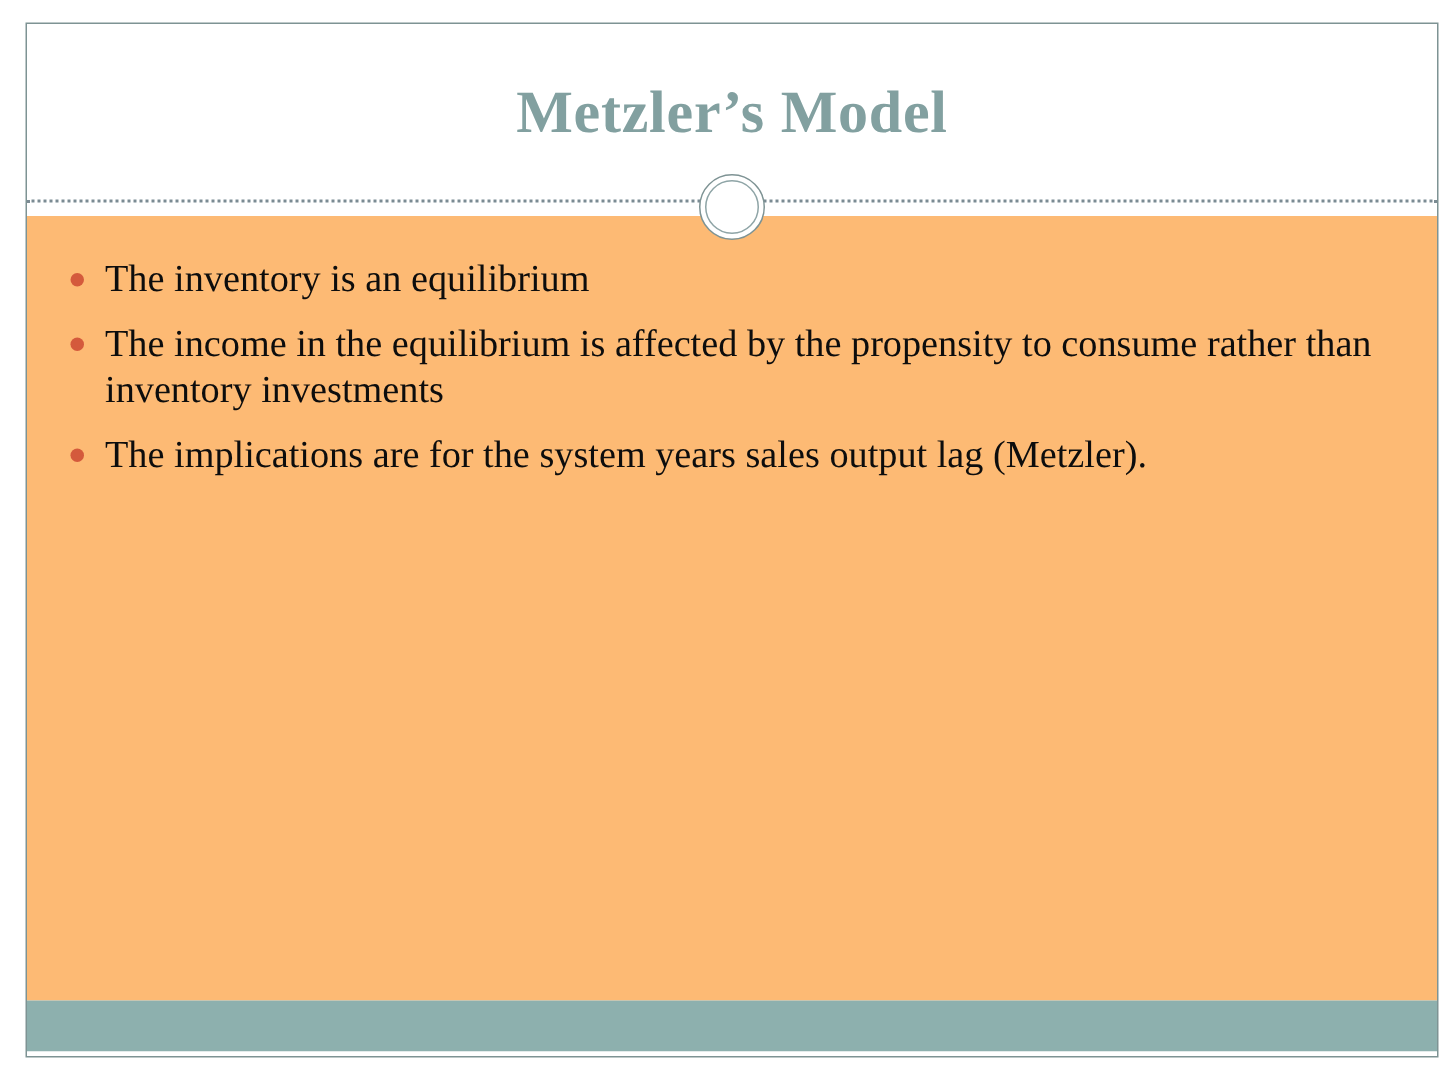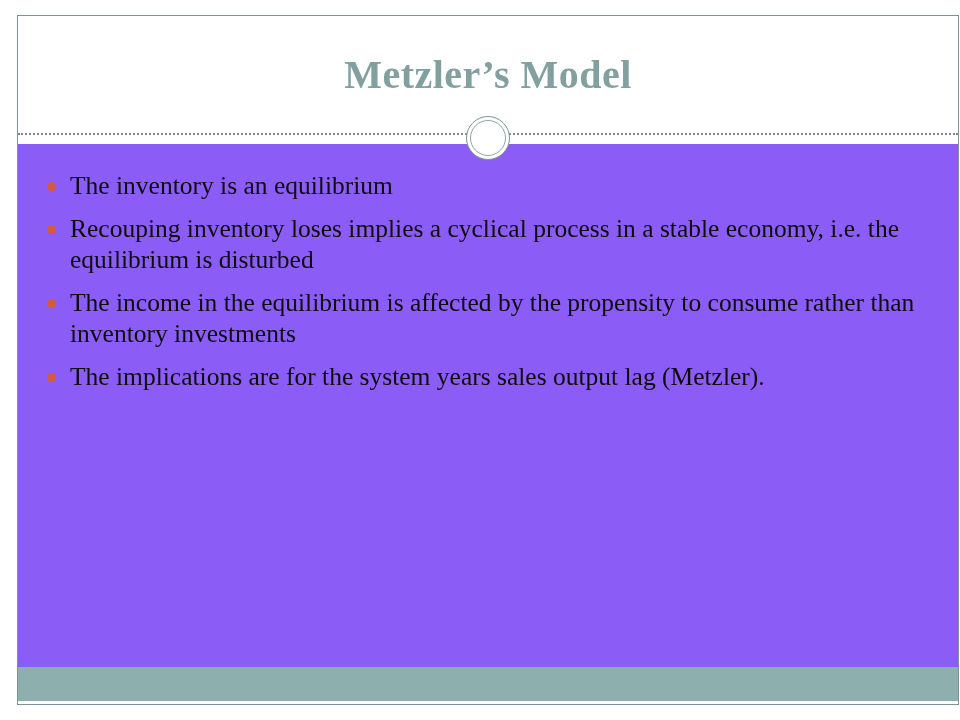--- a/index.html
+++ b/index.html
@@ -86,21 +86,21 @@
     z-index: 5;
   }
 
   
   .body-zone {
     position: absolute;
     left: 0;
     right: 0;
     top: 128px;
     bottom: 37px;
-    background: #8b5cf6;
+    background: #fdba74;
     z-index: 2;
   }
 
   .bullet-list {
     position: absolute;
     left: 18px;
     right: 26px;
     top: 26px;
     margin: 0;
     padding: 0;
@@ -161,24 +161,20 @@
   <div class="ring-inner"></div>
 
   <div class="body-zone">
     <ul class="bullet-list">
 
       <li class="bullet-item">
         <span class="bullet-marker"></span>
         <span>The inventory is an equilibrium</span>
       </li>
 
-      <li class="bullet-item">
-        <span class="bullet-marker"></span>
-        <span>Recouping inventory loses implies a cyclical process in a stable economy, i.e. the equilibrium is disturbed</span>
-      </li>
 
       <li class="bullet-item">
         <span class="bullet-marker"></span>
         <span>The income in the equilibrium is affected by the propensity to consume rather than inventory investments</span>
       </li>
 
       <li class="bullet-item">
         <span class="bullet-marker"></span>
         <span>The implications are for the system years sales output lag (Metzler).</span>
       </li>

